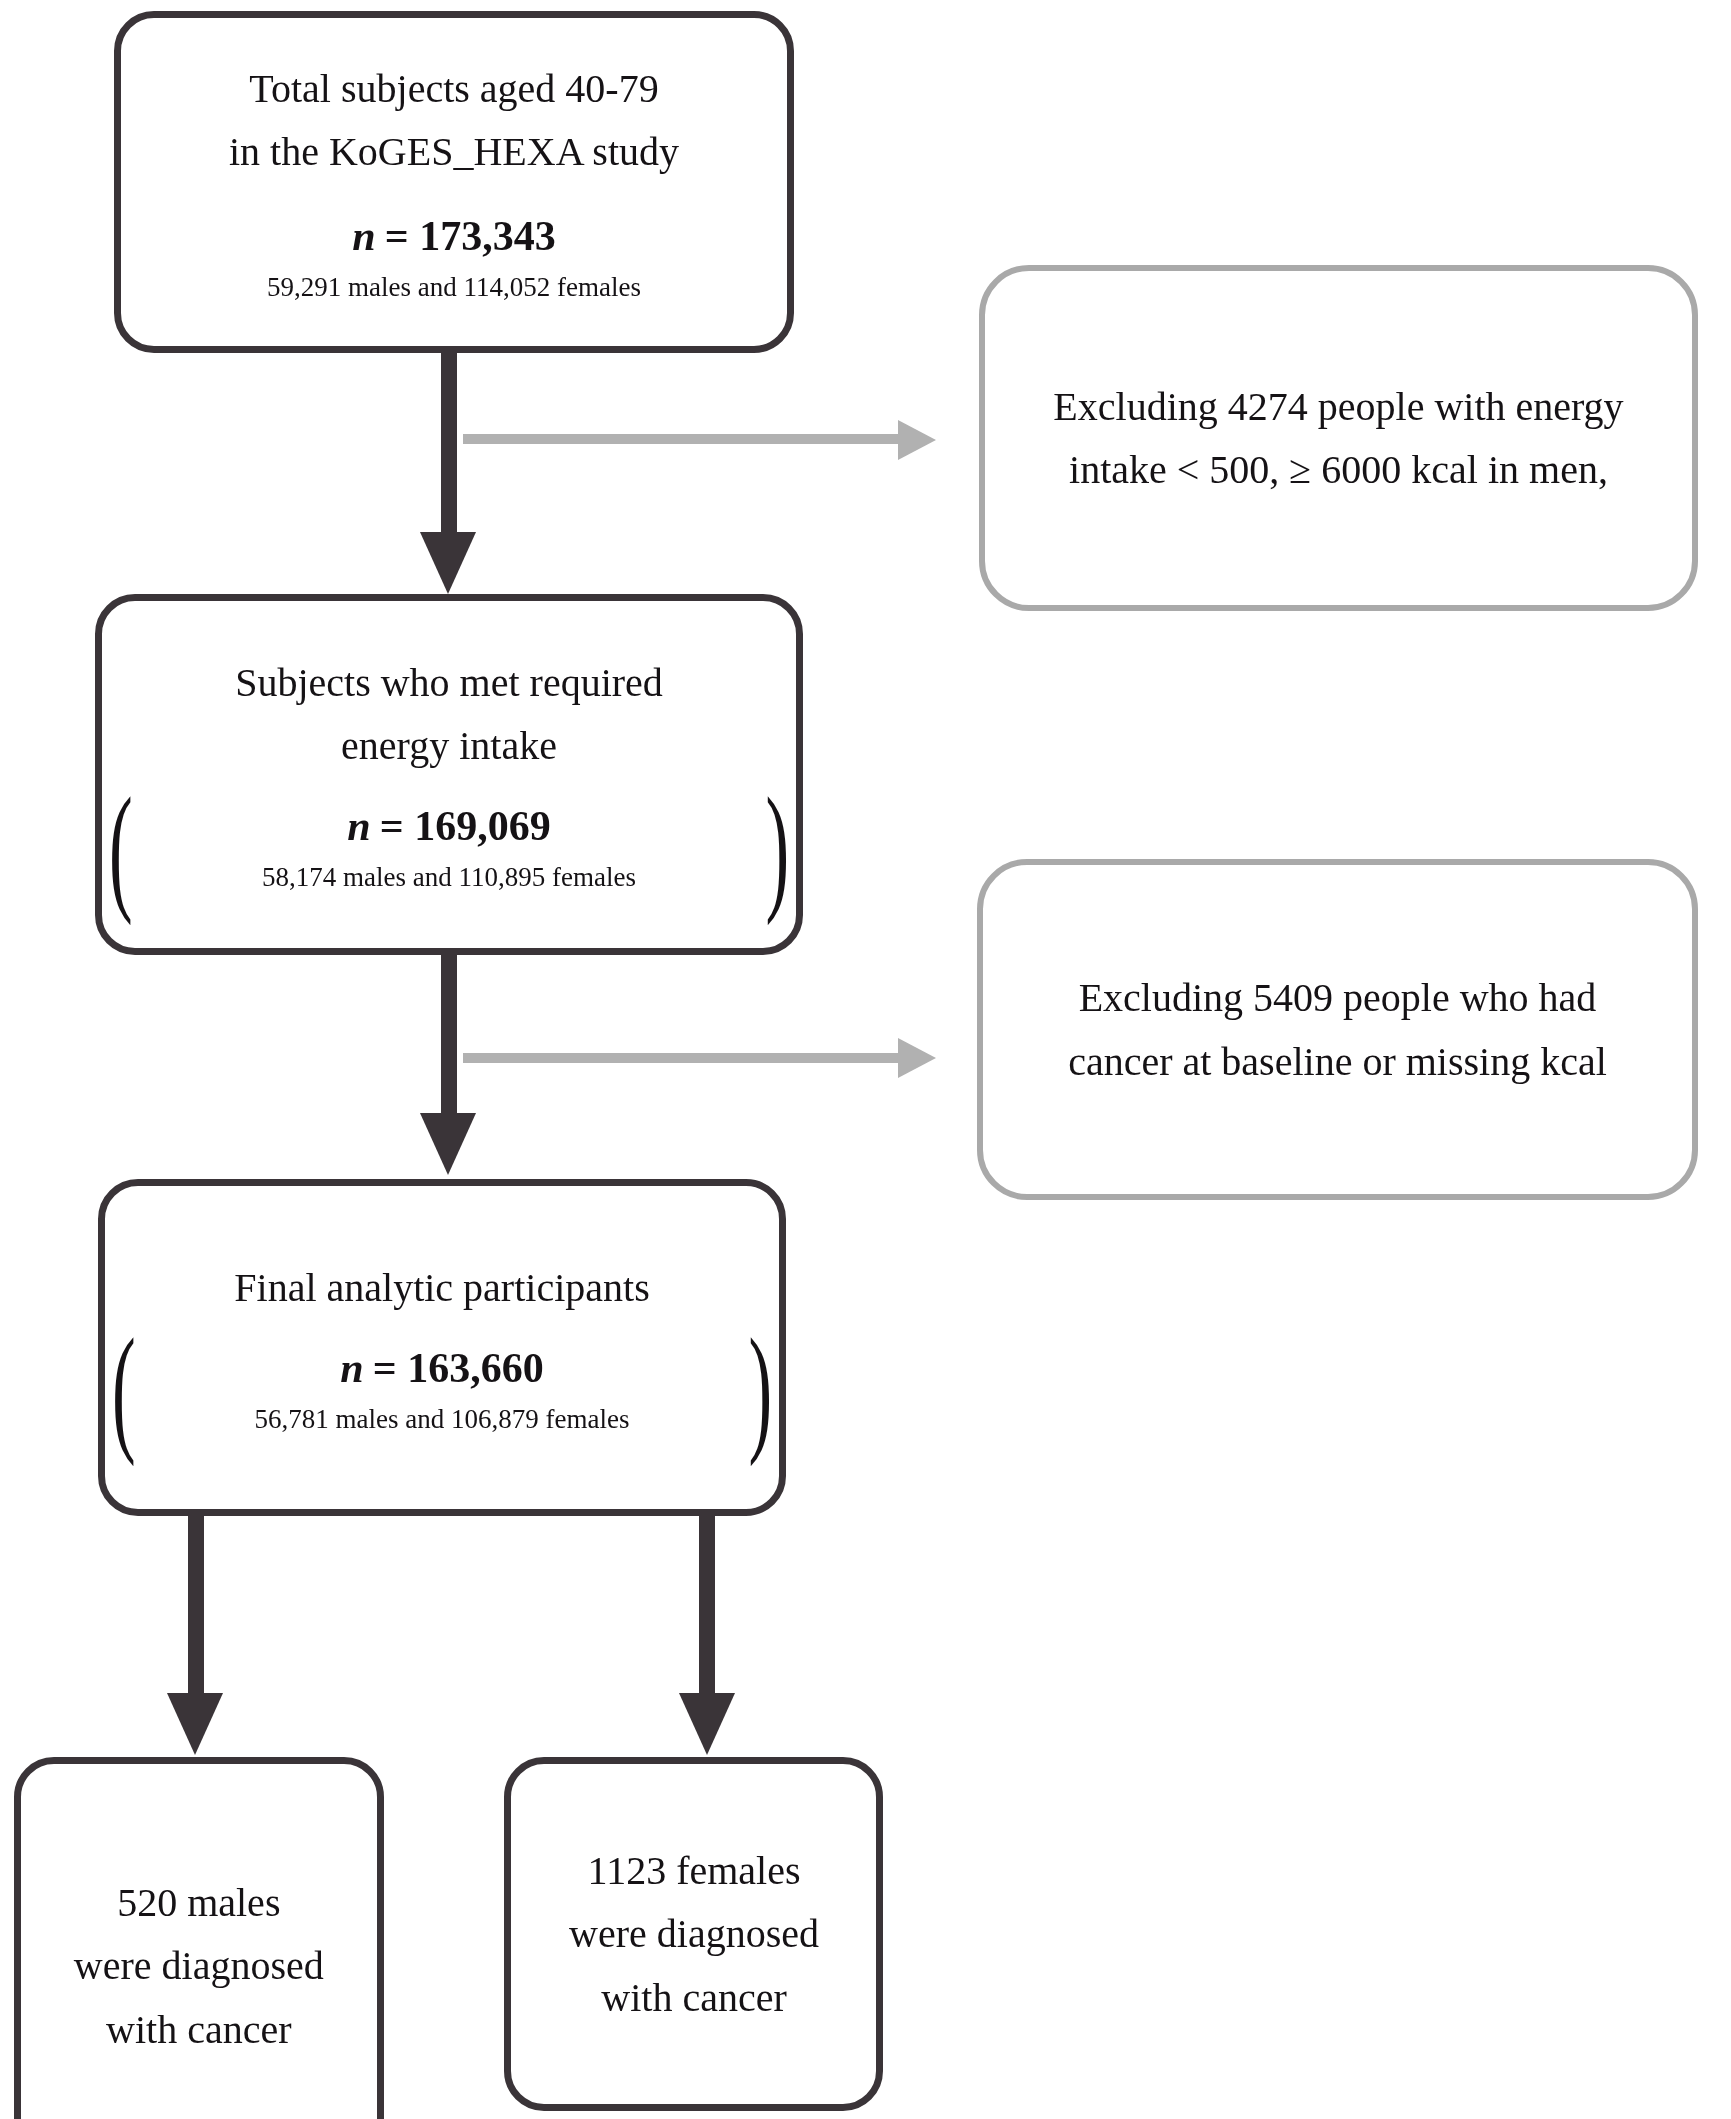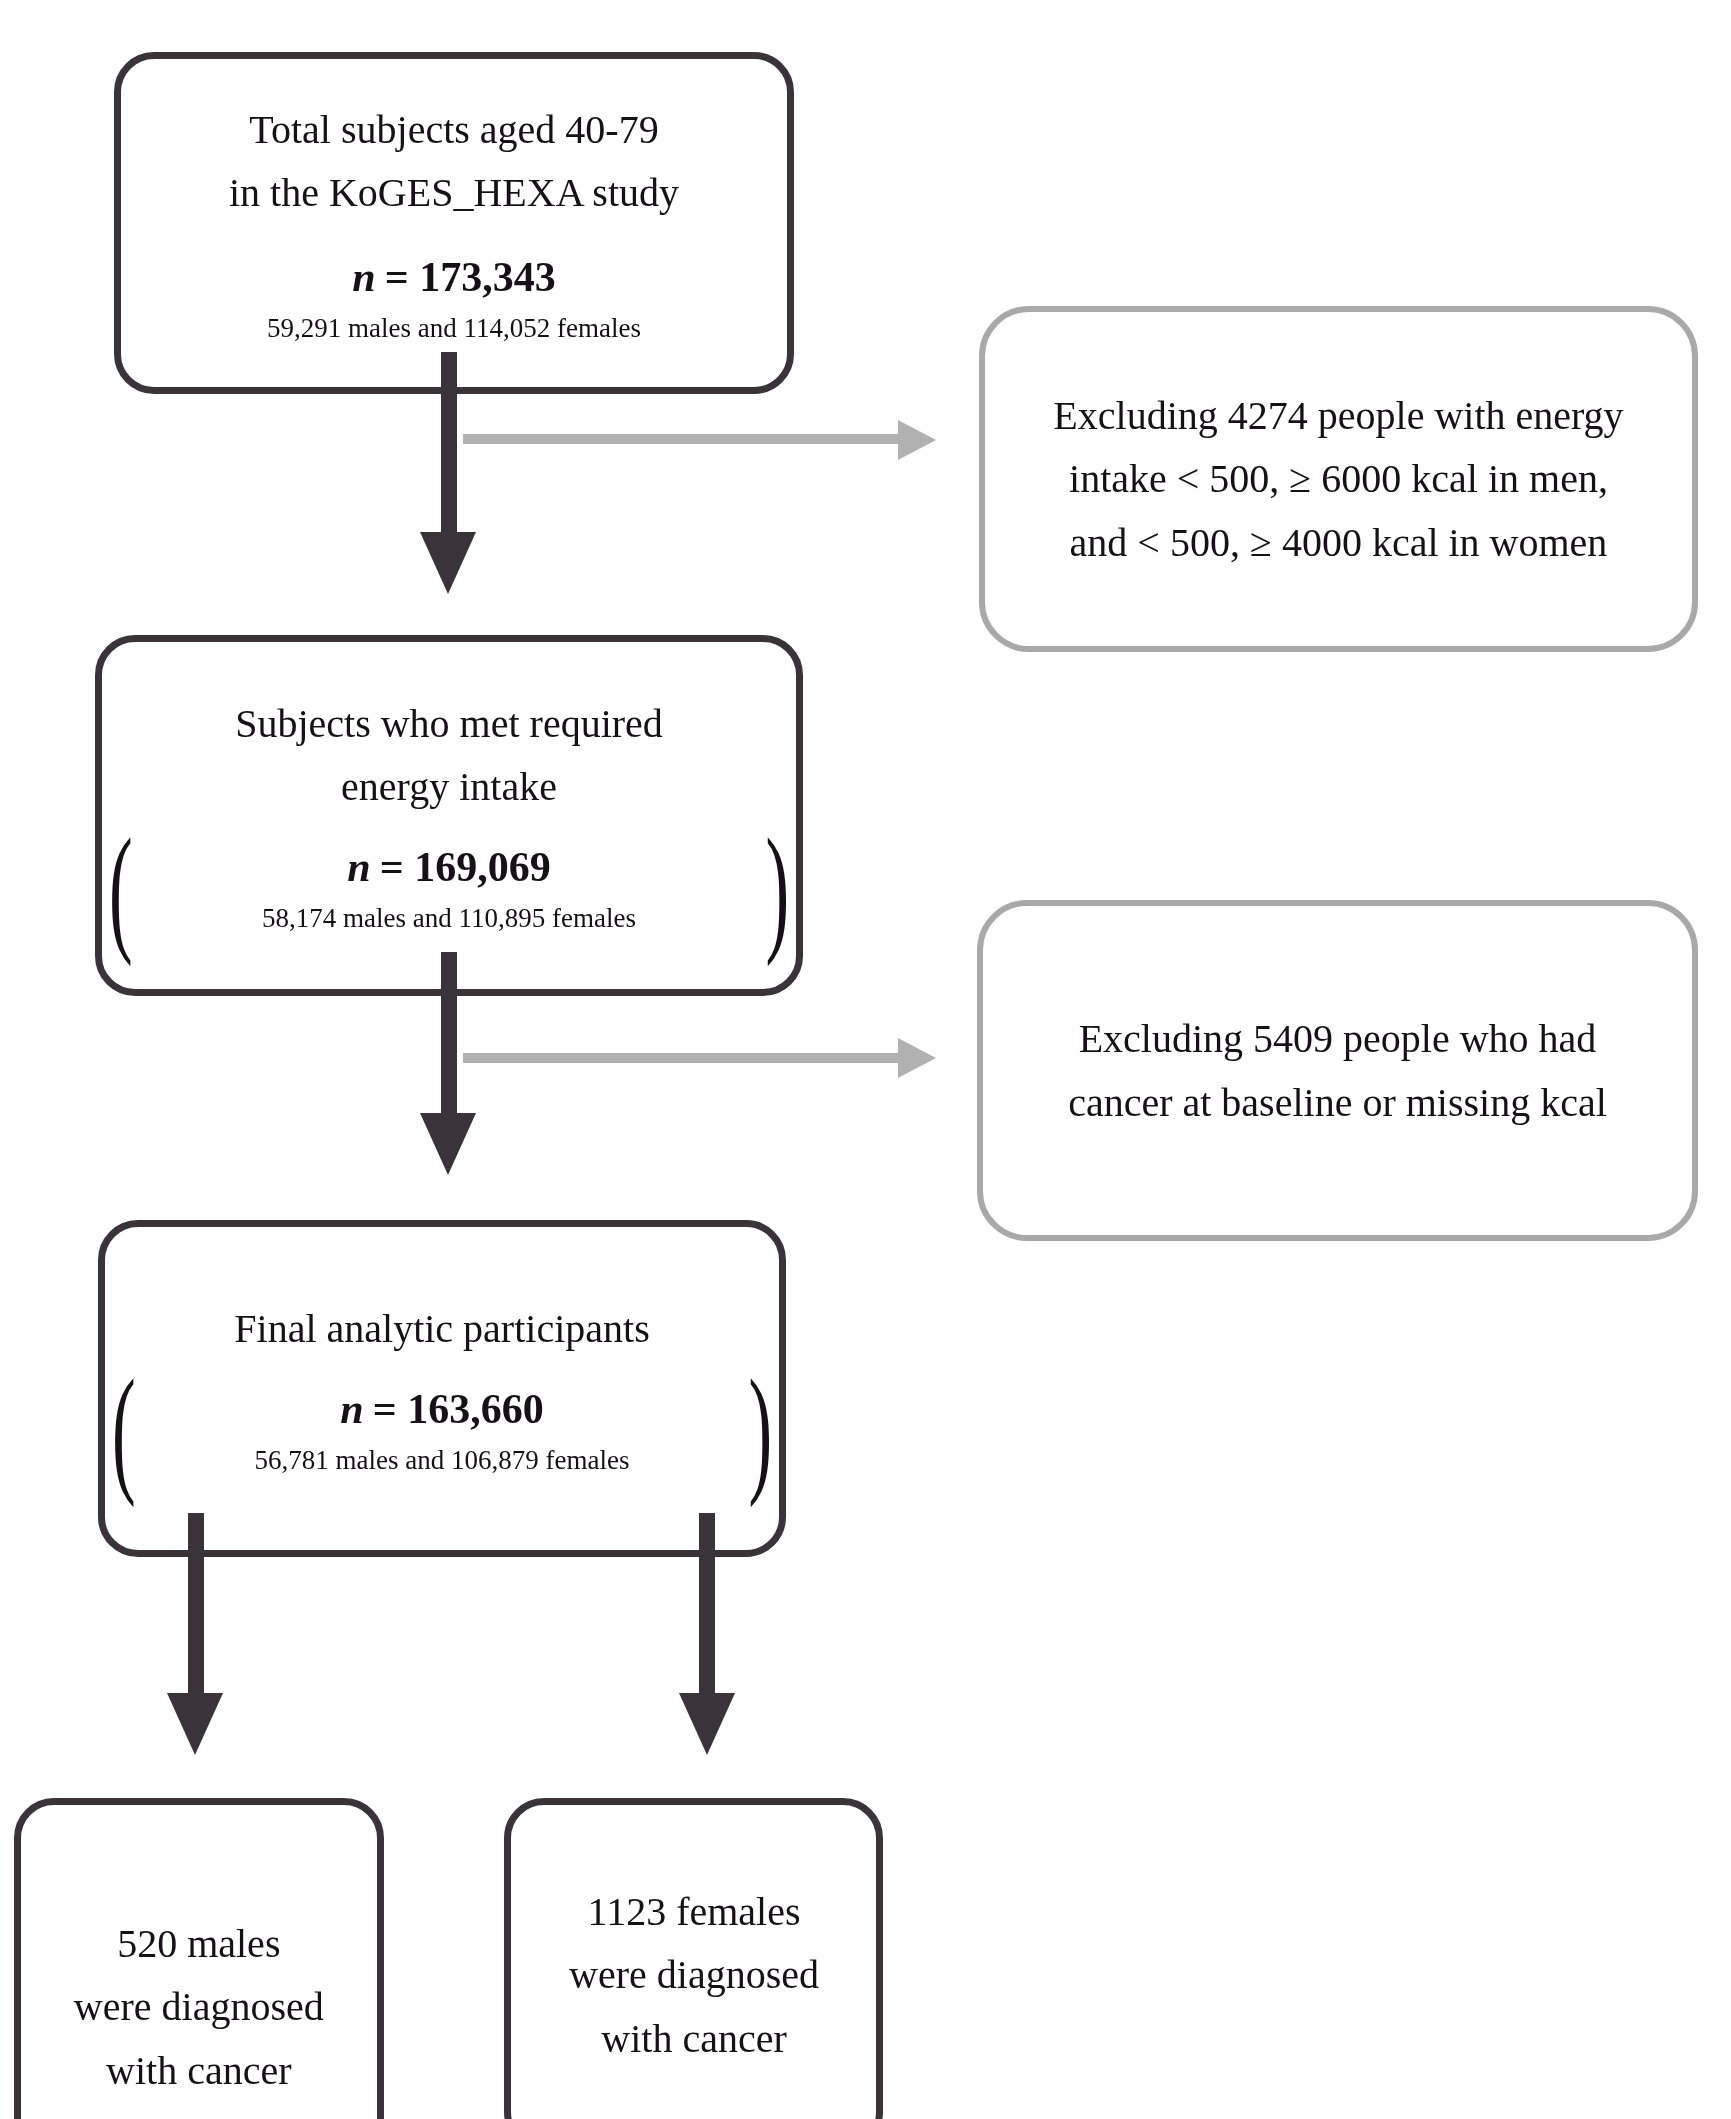--- a/index.html
+++ b/index.html
@@ -8,21 +8,21 @@
     --gray-arrow:#b1b1b1;
     --text:#151215;
     --bg:#ffffff;
   }
   *{margin:0;padding:0;box-sizing:border-box;}
   body{background:var(--bg);font-family:"Liberation Serif","DejaVu Serif",serif;color:var(--text);}
   #canvas{position:relative;width:1731px;height:2120px;background:var(--bg);overflow:hidden;}
 
   
   .box{position:absolute;background:var(--bg);display:flex;flex-direction:column;
-       align-items:center;justify-content:center;text-align:center;margin-top:41px;}
+       align-items:center;justify-content:center;text-align:center;}
   .main-box{border:7.7px solid var(--dark);border-radius:40px;padding:5.2px 6.9px;}
   .side-box{border:6.9px solid var(--gray-border);border-radius:50px;padding:5.2px 12px;}
 
   .line{font-size:40px;line-height:1.58;white-space:nowrap;}
   .detail{font-size:27px;line-height:1.5;white-space:nowrap;}
   .n-line{font-size:42px;line-height:1.45;font-weight:bold;white-space:nowrap;}
   .n-sym{font-style:italic;}
   .n-val{margin-left:0.22em;}
 
   .n-block{margin-top:22.4px;}
@@ -80,21 +80,20 @@
 
   <div class="stem-v" id="arrow1-stem"></div>
   <div class="head-down" id="arrow1-head"></div>
 
   <div class="stem-h" id="sarrow1-stem"></div>
   <div class="head-right" id="sarrow1-head"></div>
 
   <div class="box side-box" id="side-box-1">
     <div class="line">Excluding 4274 people with energy</div>
     <div class="line">intake &lt; 500, ≥ 6000 kcal in men,</div>
-    <div class="line">and &lt; 500, ≥ 4000 kcal in women</div>
   </div>
 
   <div class="box main-box" id="box-energy">
     <div class="line">Subjects who met required</div>
     <div class="line">energy intake</div>
     <div class="paren-row">
       <span class="paren">(</span>
       <div class="paren-center">
         <div class="n-line"><span class="n-sym">n</span><span class="n-val">= 169,069</span></div>
         <div class="detail">58,174 males and 110,895 females</div>

